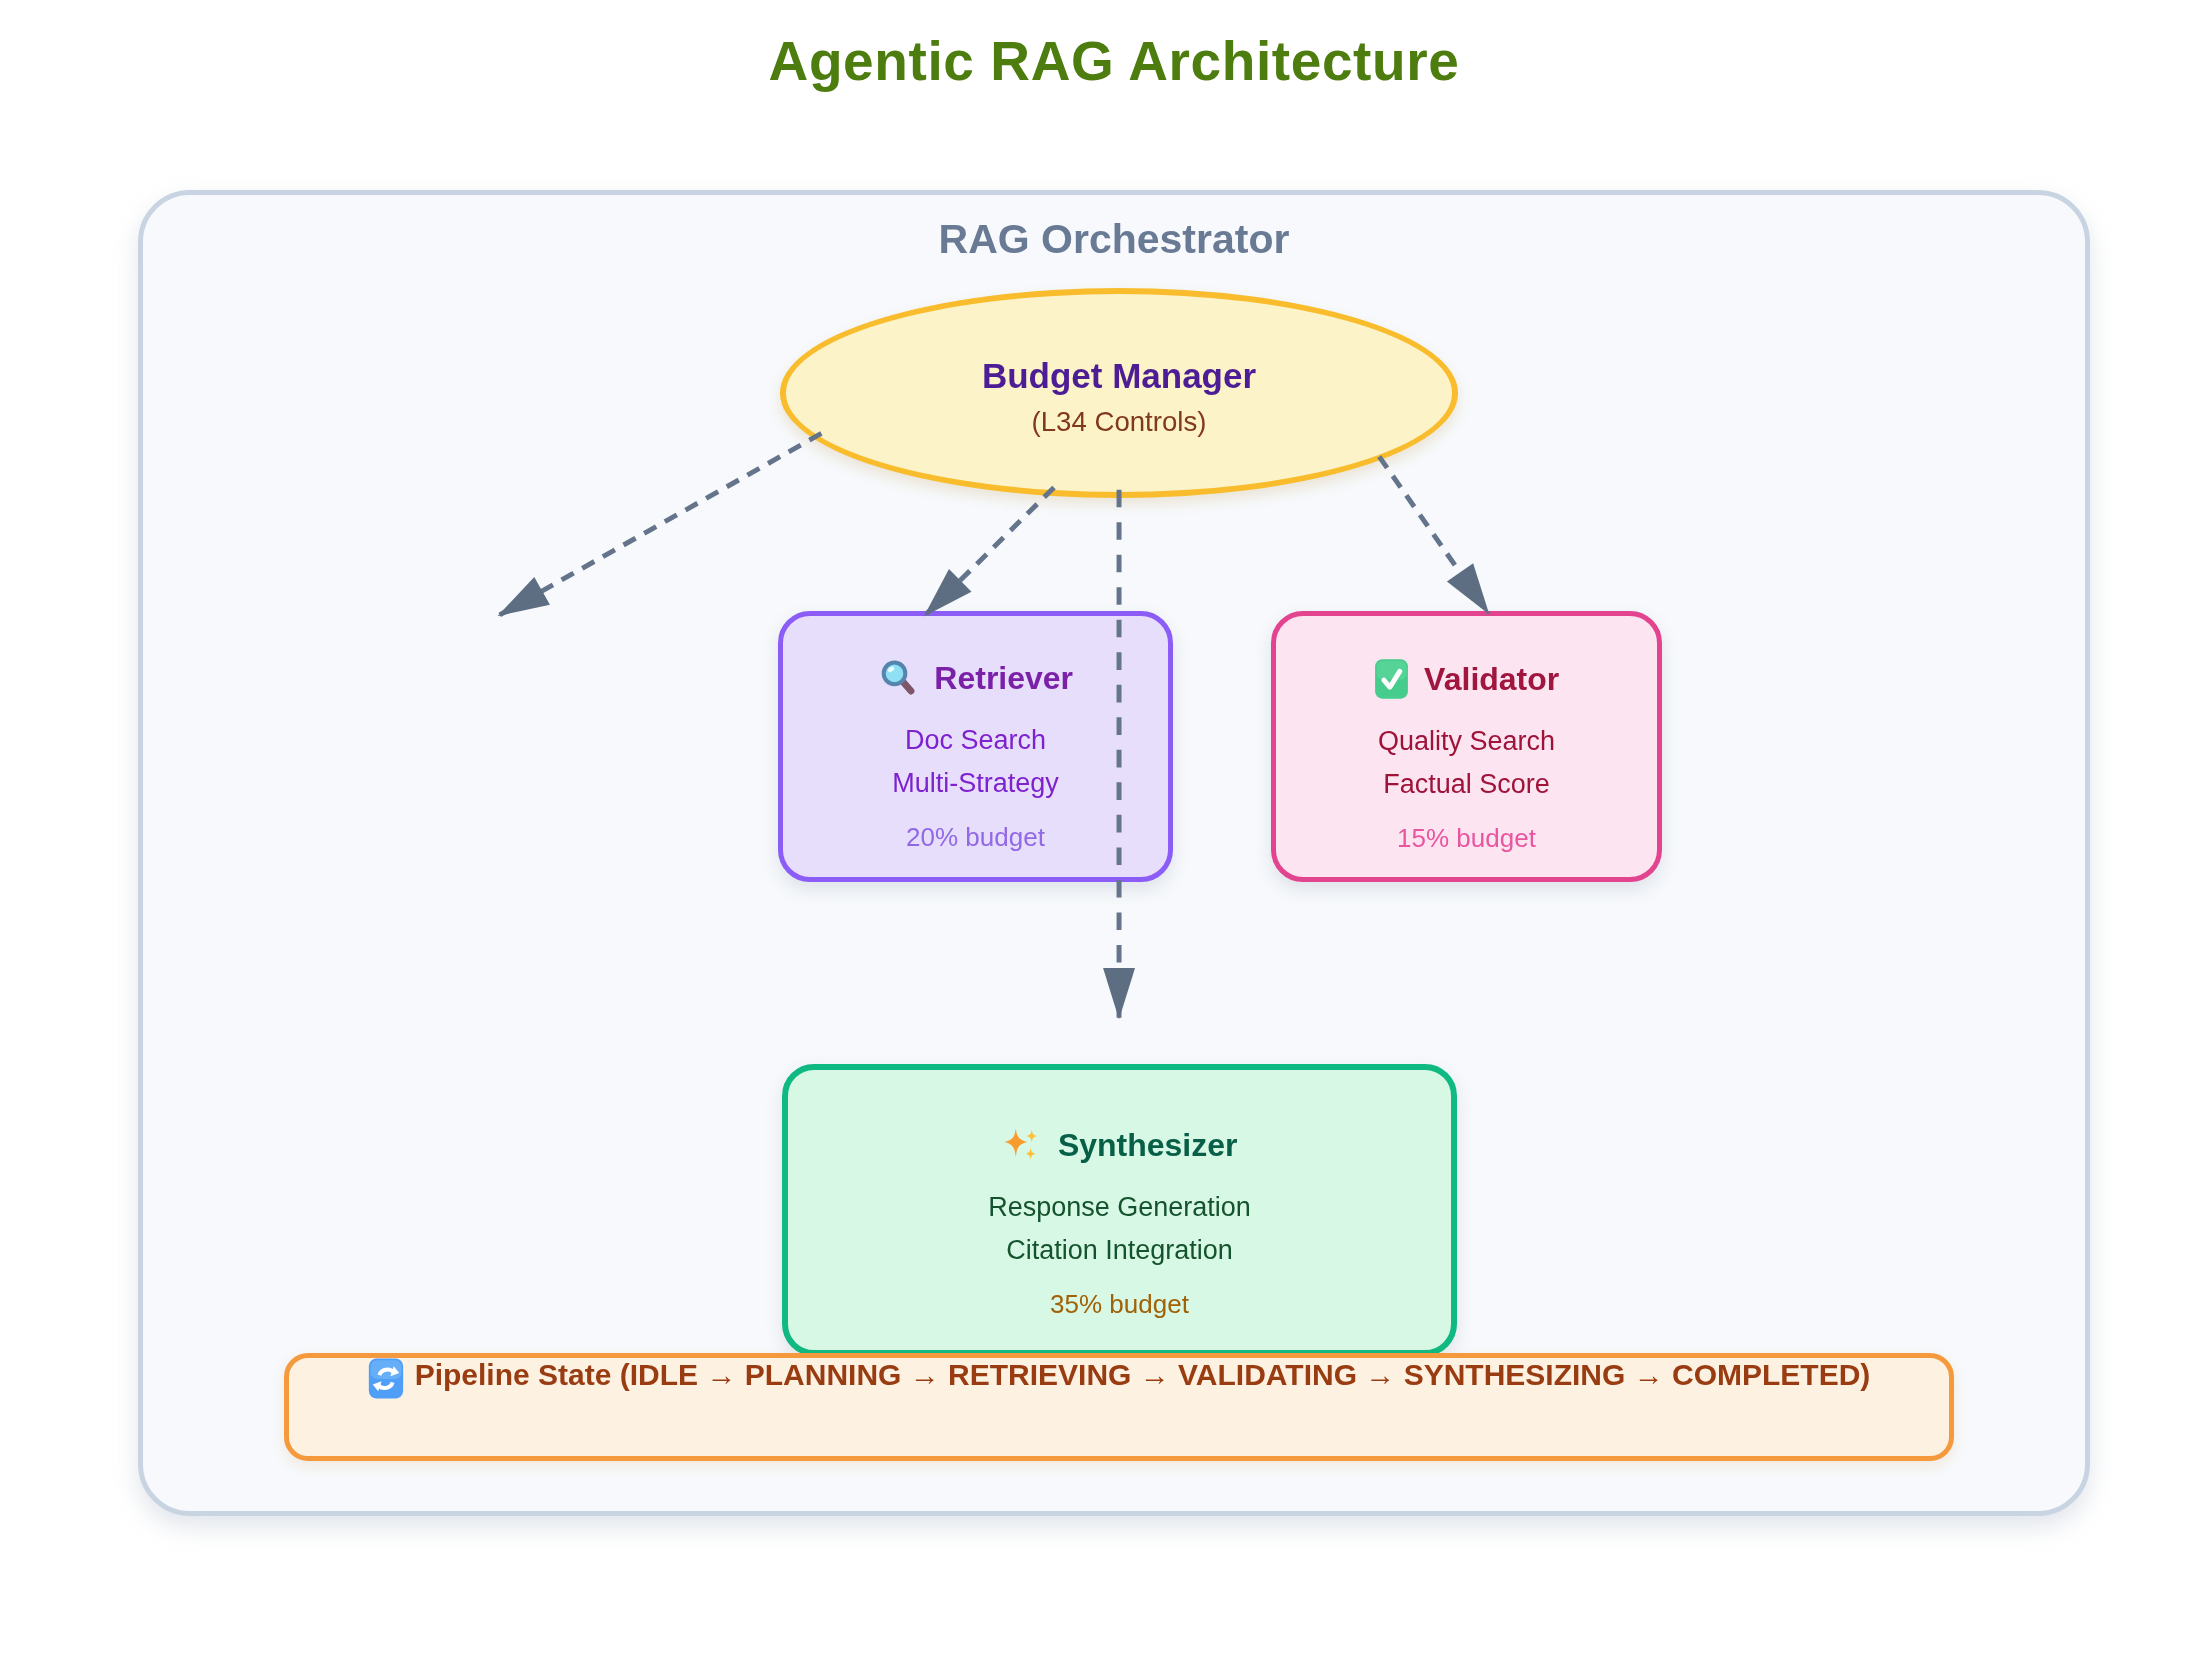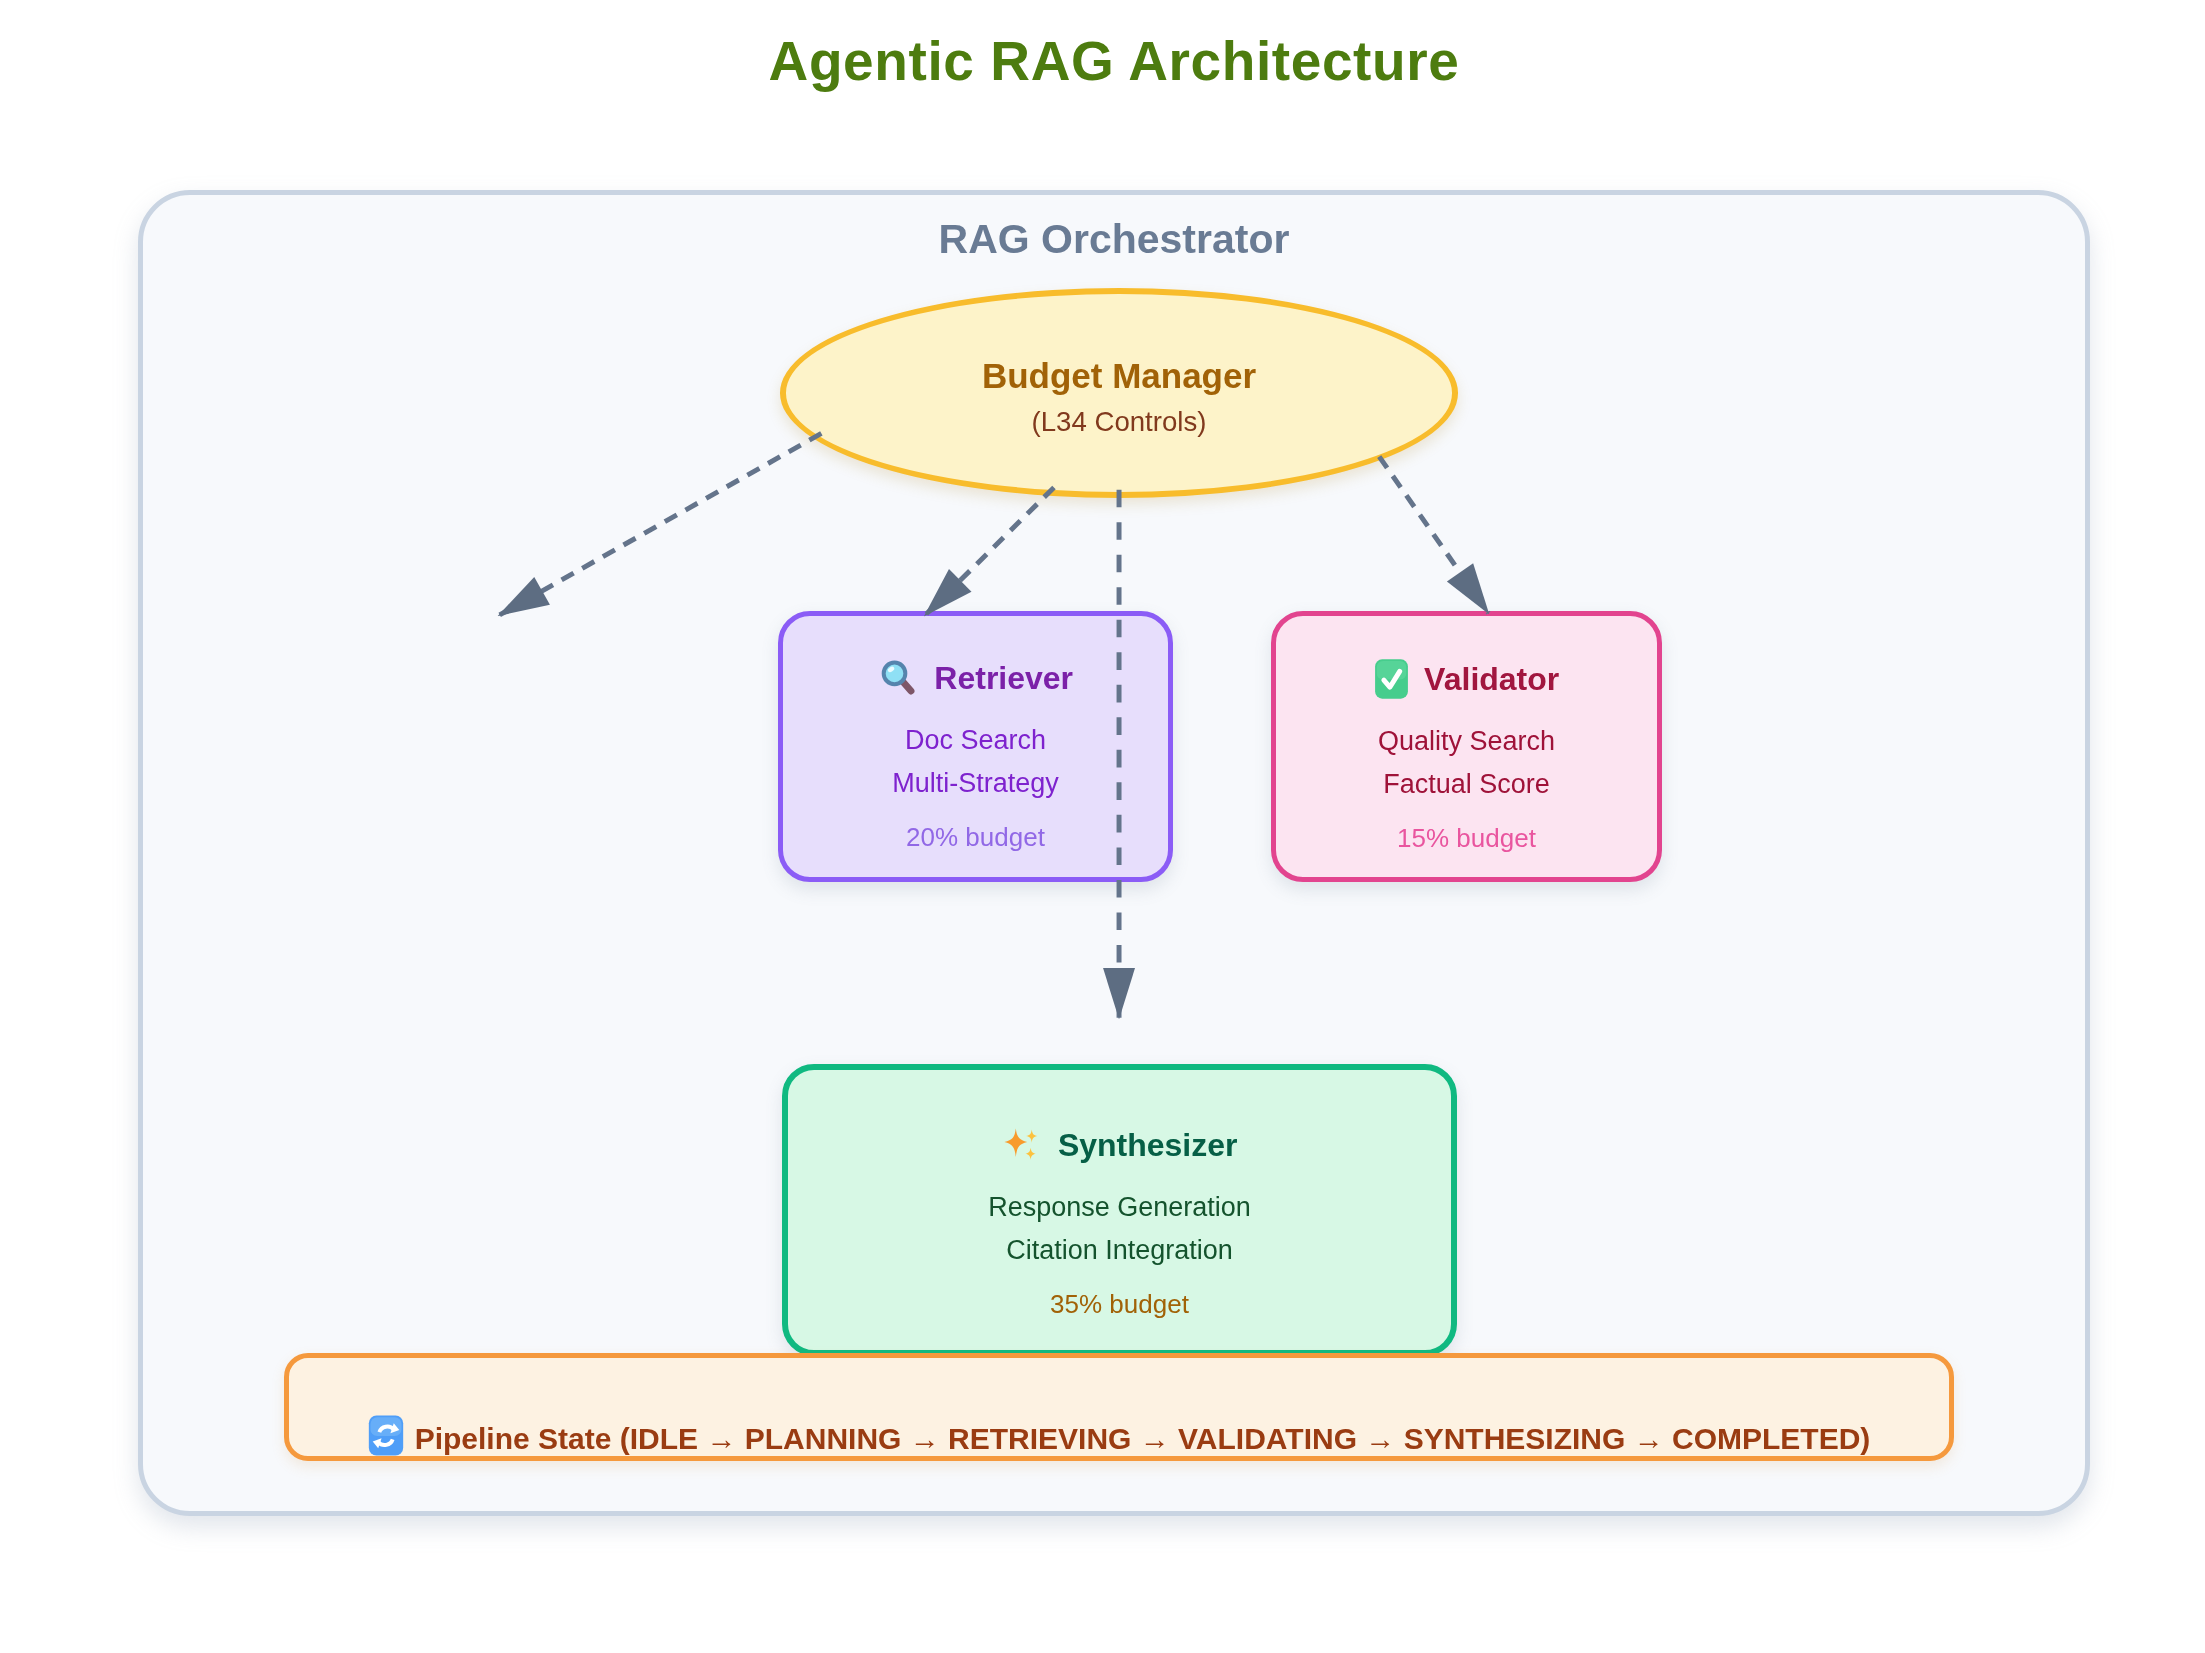--- a/index.html
+++ b/index.html
@@ -35,38 +35,38 @@
   }
   .node-small{top:611px;width:386px;height:271px;padding-top:42px;}
   .node-head{display:flex;align-items:center;column-gap:15.4px;font-size:32px;font-weight:bold;}
   .node-lines{margin-top:20px;font-size:27px;line-height:43px;text-align:center;}
   .node-budget{margin-top:16.5px;font-size:26px;}
   .icon{flex:0 0 auto;display:inline-flex;}
   .edges{position:absolute;left:0;top:0;pointer-events:none;}
   .pipeline{
     position:absolute;left:284px;top:1353px;width:1670px;height:108px;
     border:5.5px solid;border-radius:24px;box-sizing:border-box;
-    display:flex;align-items:flex-end;justify-content:center;column-gap:11px;
+    display:flex;align-items:flex-start;justify-content:center;column-gap:11px;
     box-shadow:0 5.5px 13.2px rgba(217,145,60,.15);
   }
   .pipeline-label{font-size:30px;font-weight:bold;white-space:nowrap;}
 </style>
 </head>
 <body>
 
 <div id="canvas">
 
   <div class="page-title" style="color: #4d7c0f;">Agentic RAG Architecture</div>
 
   <div class="orch-container" style="background: rgb(247, 249, 252); border-color: rgb(201, 212, 226);"></div>
 
   <div class="orch-label" style="color: rgb(105, 123, 148);">RAG Orchestrator</div>
 
   <div class="ellipse" style="background: rgb(253, 243, 201); border-color: rgb(248, 188, 44);">
-    <div class="ellipse-title" style="color: #a16207;">Budget Manager</div>
+    <div class="ellipse-title" style="color: #4c1d95;">Budget Manager</div>
     <div class="ellipse-sub" style="color: rgb(129, 57, 29);">(L34 Controls)</div>
   </div>
 
 
   <div class="node node-small" style="left: 778px; width: 395px; background: rgb(231, 222, 252); border-color: rgb(139, 92, 246);">
     <div class="node-head" style="color: rgb(123, 33, 168);">
       <span class="icon">
         <svg width="41" height="41" viewBox="0 0 72 72">
           <path d="M43 41 L58 58" stroke="#7e5668" stroke-width="12" stroke-linecap="round"></path>
           <circle cx="29" cy="27" r="19" fill="#8fe0f5" stroke="#5584ad" stroke-width="7"></circle>

